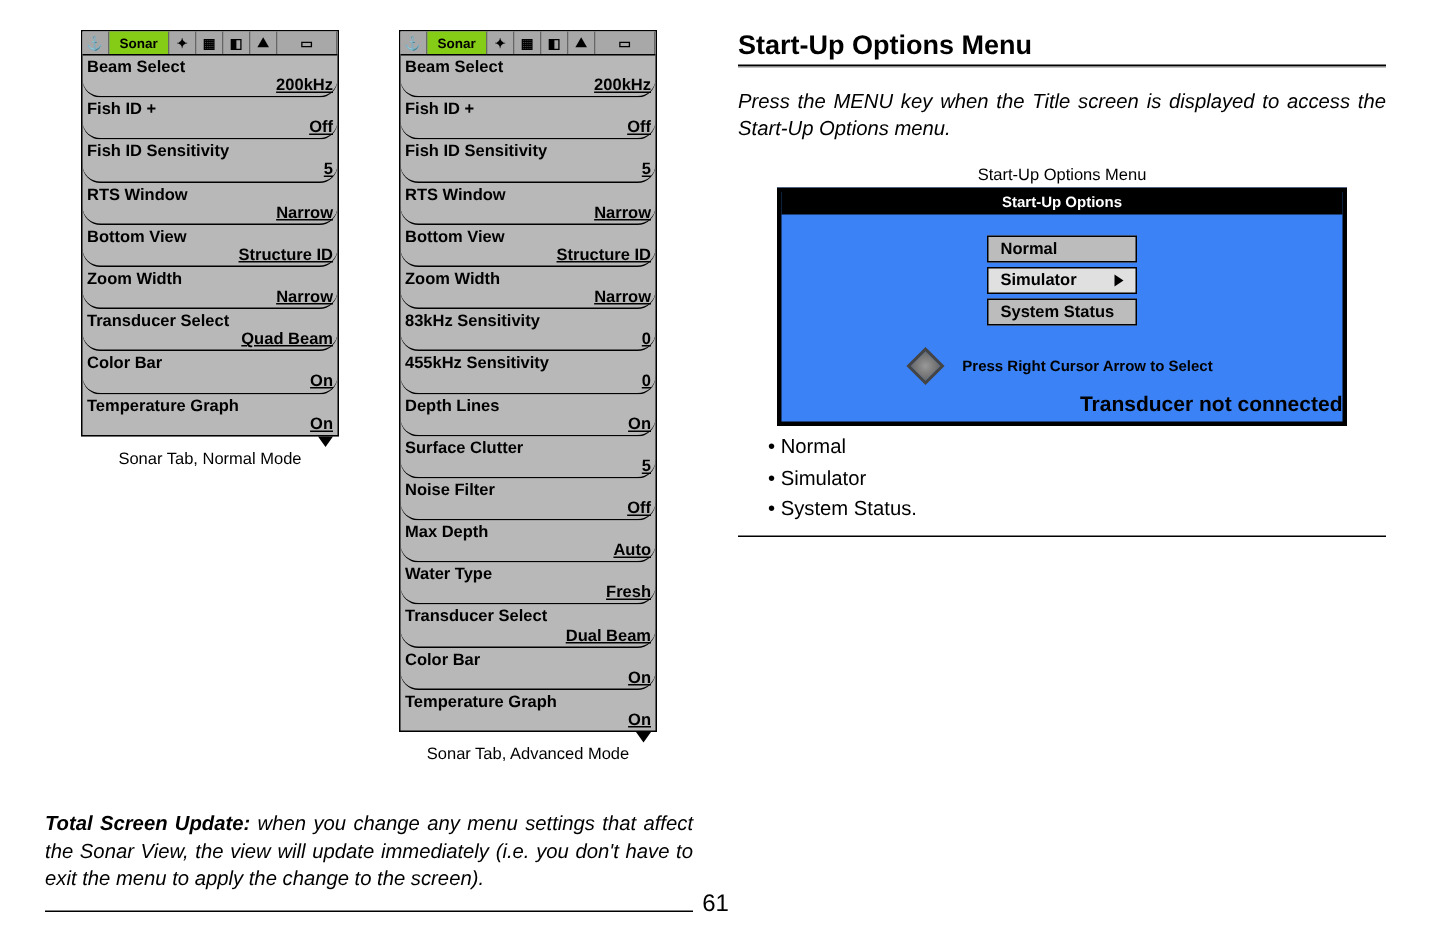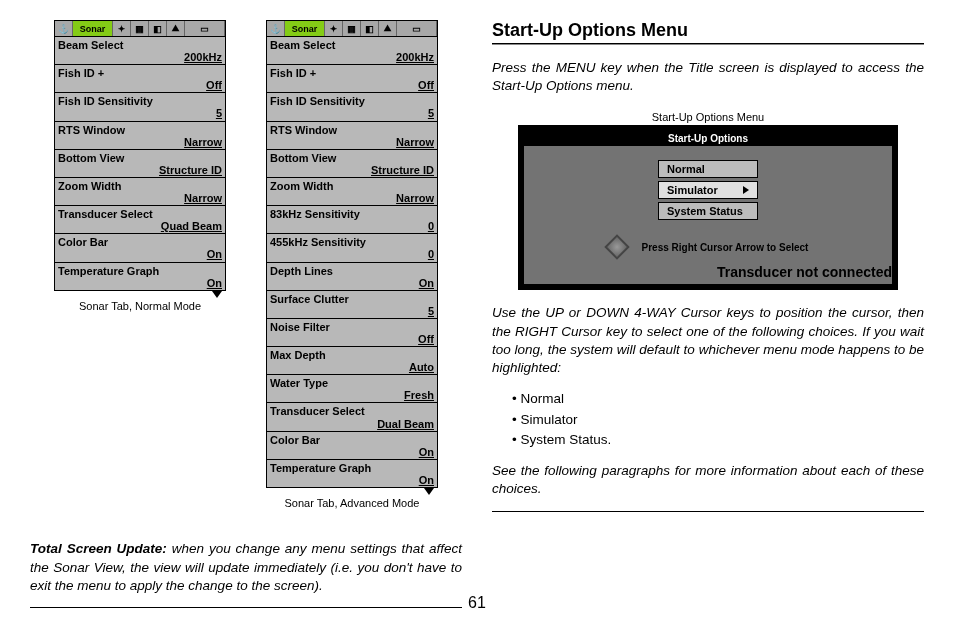--- a/index.html
+++ b/index.html
@@ -56,20 +56,21 @@
     padding: 0 2px;
     background: #a8a8a8;
   }
   .tab.active {
     background: #84cc16;
   }
   .menu-item {
     border-bottom: 1px solid #000;
     padding: 2px 3px 1px 3px;
     line-height: 1.1;
+    border-radius: 12px;
   }
   .menu-item .label { display: block; }
   .menu-item .value {
     display: block;
     text-align: right;
     text-decoration: underline;
   }
   .caption {
     text-align: center;
     font-size: 11px;
@@ -94,22 +95,22 @@
     background: linear-gradient(#000 50%, #888 50%);
     margin: 0 0 6px 0;
   }
   .startup-caption {
     text-align: center;
     font-size: 11px;
     margin-top: 8px;
     margin-bottom: 2px;
   }
   .startup-screen {
-    border: 6px solid #000000;
-    background: #737373;
+    border: 3px solid #000000;
+    background: #3b82f6;
     width: 380px;
     margin: 0 auto;
     font-size: 11px;
     font-weight: bold;
   }
   .startup-header {
     background: #000;
     color: #fff;
     text-align: center;
     font-size: 10px;
@@ -370,24 +371,22 @@
             </div>
         </div>
       </div>
       <div class="startup-hint">
         <div class="diamond"></div>
         <span>Press Right Cursor Arrow to Select</span>
       </div>
       <div class="startup-status">Transducer not connected</div>
     </div>
 
-    <p class="body-text" style="margin-top:14px;">Use the UP or DOWN 4-WAY Cursor keys to position the cursor, then the RIGHT Cursor key to select one of the following choices. If you wait too long, the system will default to whichever menu mode happens to be highlighted:</p>
     <div class="bullets">
       <div>Normal</div>
       <div>Simulator</div>
       <div>System Status.</div>
     </div>
-    <p class="body-text">See the following paragraphs for more information about each of these choices.</p>
     <div class="footer-line-right"></div>
   </div>
 </div>
 
 <div class="pagenum">61</div>
 
 </body></html>

